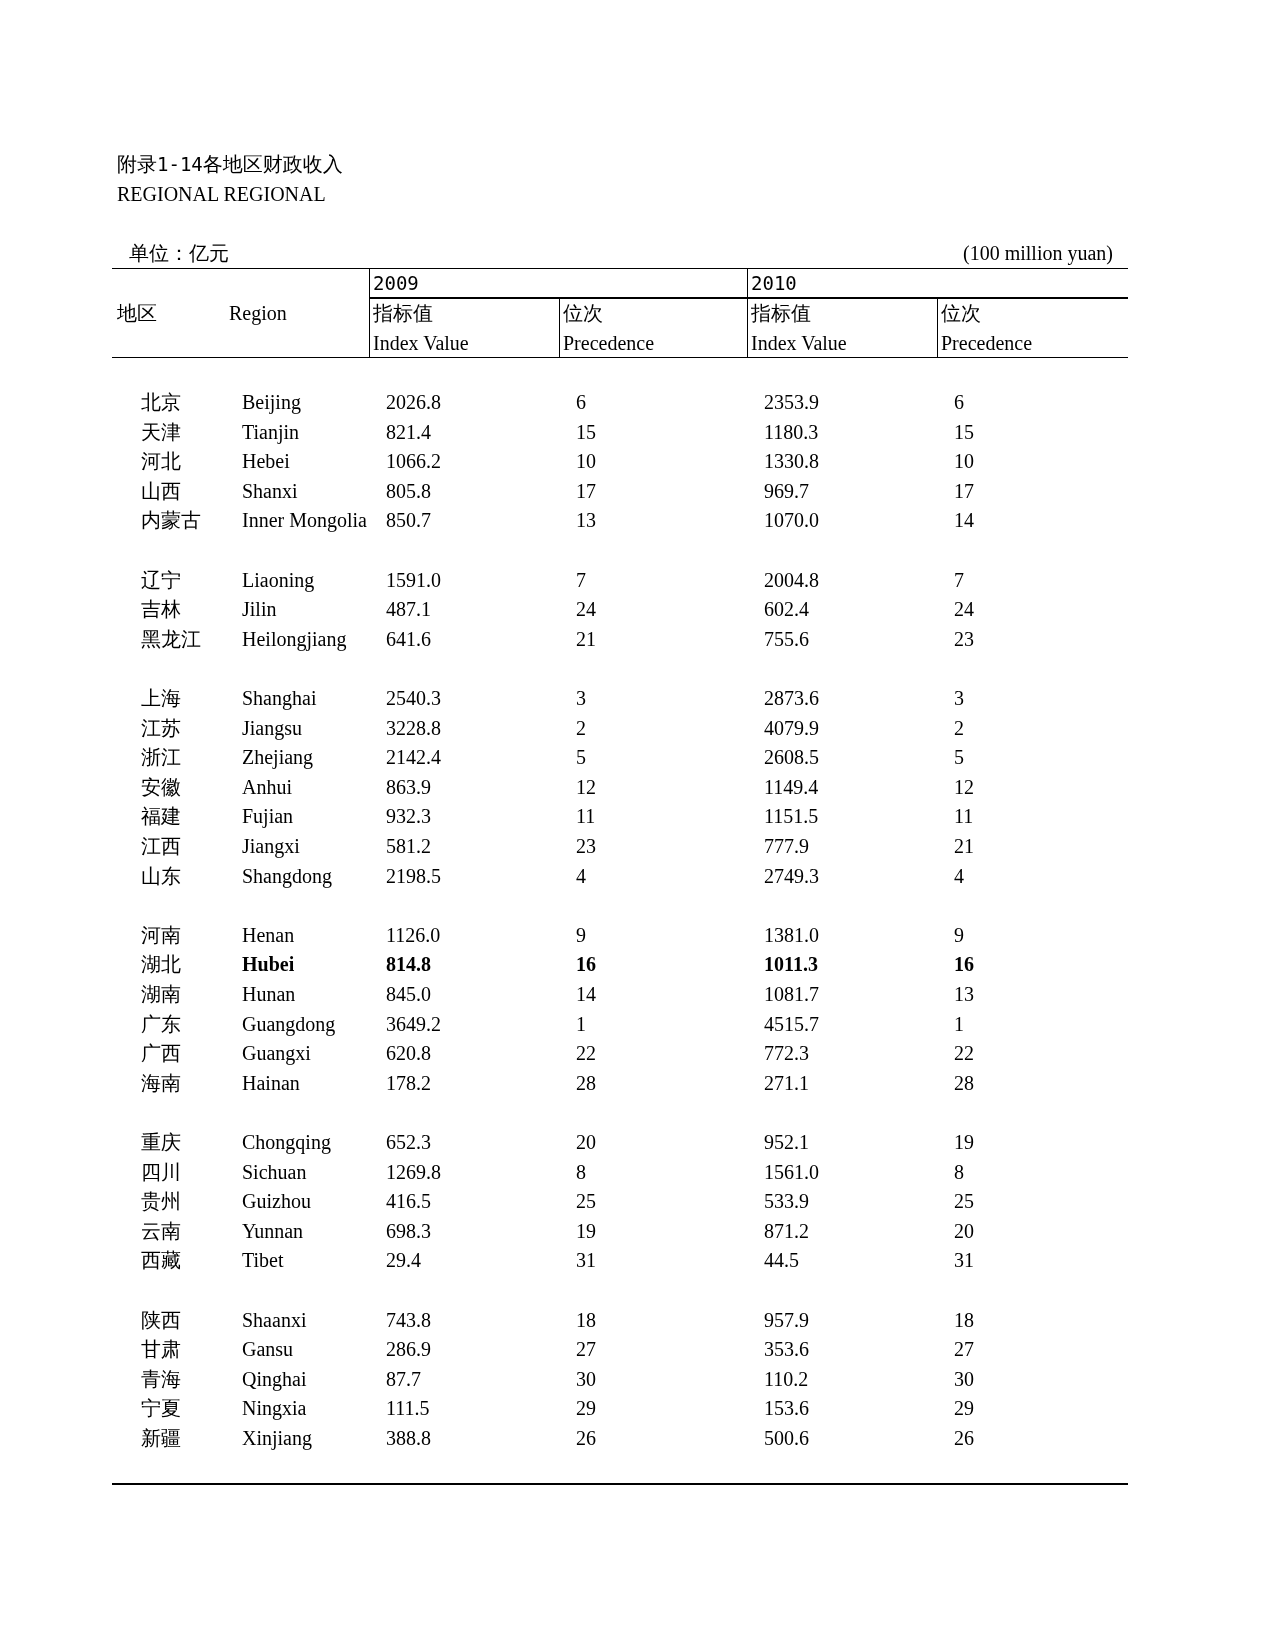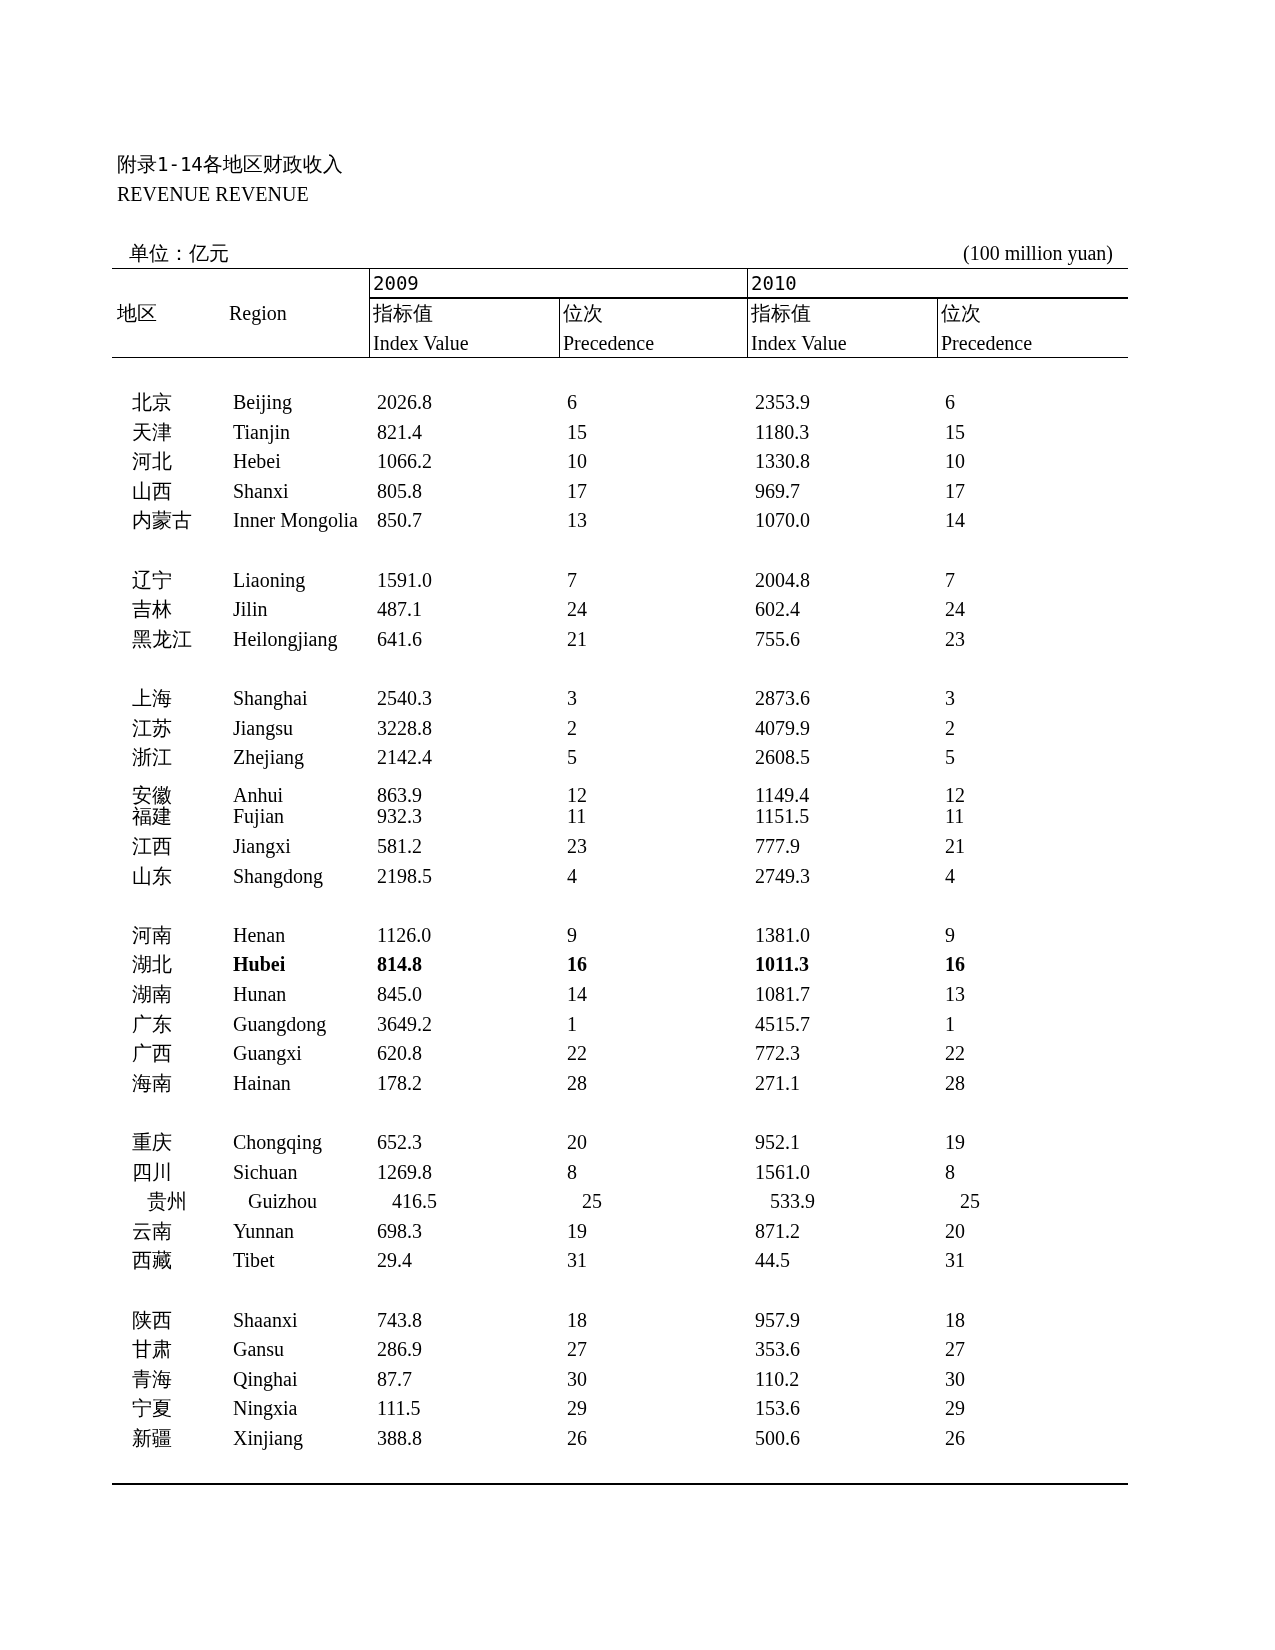--- a/index.html
+++ b/index.html
@@ -6,37 +6,37 @@
   body {
     width: 1275px; height: 1650px; position: relative; overflow: hidden;
     font-family: "Liberation Serif", "DejaVu Serif", serif;
     color: #000000; font-size: 20px;
   }
   .abs { position: absolute; white-space: nowrap; line-height: 24px; }
   .mono { font-family: "DejaVu Sans Mono", "Liberation Mono", monospace; font-size: 19px; }
   .cjk { font-family: "DejaVu Serif", "Liberation Serif", serif; }
   .hline { position: absolute; left: 112px; width: 1016px; background: #000; }
   .vline { position: absolute; width: 1px; background: #000; }
-  .row { position: absolute; left: 4px; width: 1017px; height: 29px; }
+  .row { position: absolute; left: 13px; width: 1017px; height: 29px; }
   .cell { position: absolute; top: 0; line-height: 29px; white-space: nowrap; }
   .c-cn { left: 128px; }
   .c-en { left: 229px; }
   .c-v09 { left: 373px; }
   .c-r09 { left: 563px; }
   .c-v10 { left: 751px; }
   .c-r10 { left: 941px; }
   .bold .cell.c-en, .bold .cell.c-v09, .bold .cell.c-r09, .bold .cell.c-v10, .bold .cell.c-r10 { font-weight: bold; }
 </style>
 </head>
 <body>
 
 <div class="abs" style="left:117px; top:152px; font-size:20px;">
   <span class="cjk">附录</span><span class="mono">1-14</span><span class="cjk">各地区财政收入</span>
 </div>
-<div class="abs" style="left:117px; top:182px;">REVENUE REVENUE</div>
+<div class="abs" style="left:117px; top:182px;">REGIONAL REGIONAL</div>
 
 <div class="abs cjk" style="left:129px; top:241px;">单位：亿元</div>
 <div class="abs" style="left:943px; top:241px;margin-left:20px;">(100 million yuan)</div>
 
 <div class="hline" style="top:268px; height:1px;"></div>
 <div class="hline" style="top:297px; height:2px; left:369px; width:759px;"></div>
 <div class="hline" style="top:357px; height:1px;"></div>
 <div class="hline" style="top:1483px; height:2px;"></div>
 
 <div class="vline" style="left:369px; top:268px; height:90px;"></div>
@@ -141,21 +141,21 @@
       <span class="cell c-r10">2</span>
     </div>
     <div class="row" style="top: 743px;">
       <span class="cell c-cn cjk">浙江</span>
       <span class="cell c-en">Zhejiang</span>
       <span class="cell c-v09">2142.4</span>
       <span class="cell c-r09">5</span>
       <span class="cell c-v10">2608.5</span>
       <span class="cell c-r10">5</span>
     </div>
-    <div class="row" style="top: 773px; margin-top: 8px;">
+    <div class="row" style="top: 773px;">
       <span class="cell c-cn cjk">安徽</span>
       <span class="cell c-en">Anhui</span>
       <span class="cell c-v09">863.9</span>
       <span class="cell c-r09">12</span>
       <span class="cell c-v10">1149.4</span>
       <span class="cell c-r10">12</span>
     </div>
     <div class="row" style="top: 802px;">
       <span class="cell c-cn cjk">福建</span>
       <span class="cell c-en">Fujian</span>
@@ -237,21 +237,21 @@
       <span class="cell c-r10">19</span>
     </div>
     <div class="row" style="top: 1158px;">
       <span class="cell c-cn cjk">四川</span>
       <span class="cell c-en">Sichuan</span>
       <span class="cell c-v09">1269.8</span>
       <span class="cell c-r09">8</span>
       <span class="cell c-v10">1561.0</span>
       <span class="cell c-r10">8</span>
     </div>
-    <div class="row" style="top: 1187px; margin-left: 15px;">
+    <div class="row" style="top: 1187px;">
       <span class="cell c-cn cjk">贵州</span>
       <span class="cell c-en">Guizhou</span>
       <span class="cell c-v09">416.5</span>
       <span class="cell c-r09">25</span>
       <span class="cell c-v10">533.9</span>
       <span class="cell c-r10">25</span>
     </div>
     <div class="row" style="top: 1217px;">
       <span class="cell c-cn cjk">云南</span>
       <span class="cell c-en">Yunnan</span>

